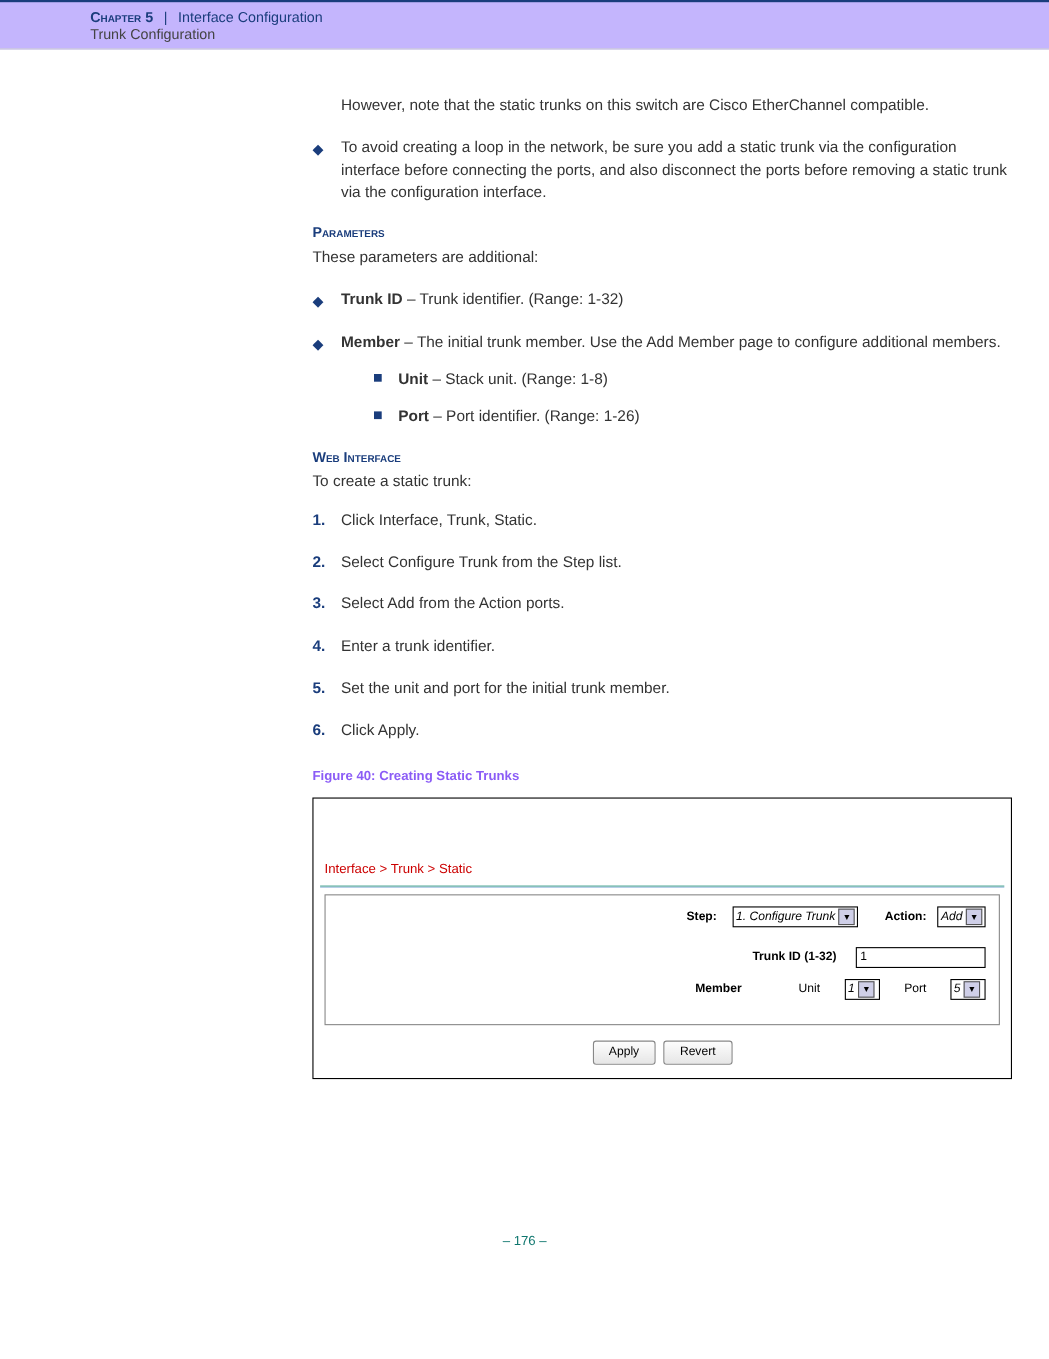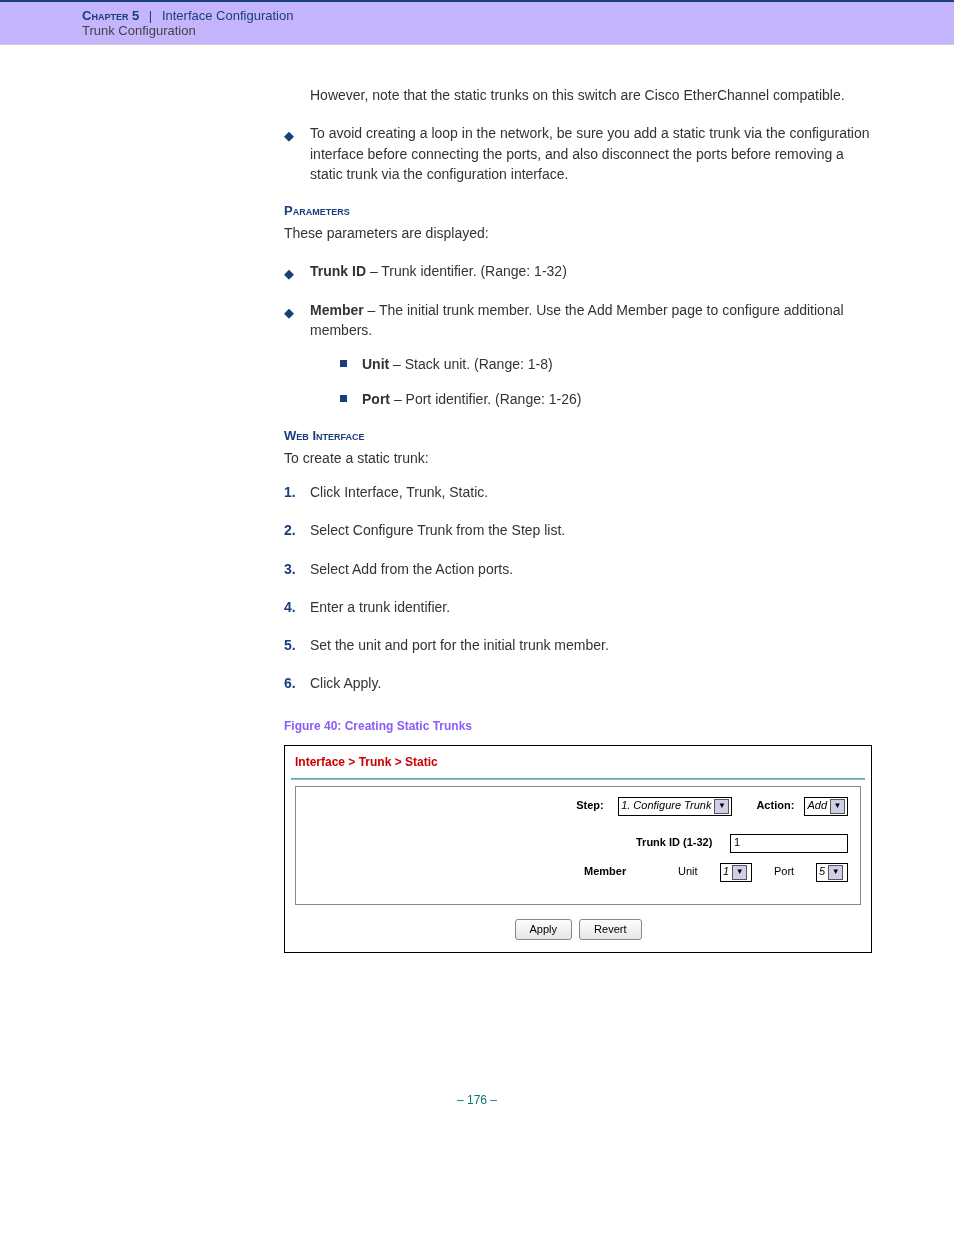--- a/index.html
+++ b/index.html
@@ -16,21 +16,21 @@
     border-top: 2px solid #1a3d7c;
     border-bottom: 1px solid #d0d0d8;
     padding: 6px 0 6px 82px;
     font-size: 13px;
   }
   .header-line1 { color: #1a3d7c; }
   .header-line1 .chapter { font-weight: bold; font-variant: small-caps; }
   .header-line1 .sep { margin: 0 6px; }
   .header-line2 { color: #444; }
   .content {
-    padding: 40px 82px 0 284px;
+    padding: 40px 34px 0 284px;
     line-height: 1.45;
   }
   .para { margin: 0 0 18px 0; }
   .bullet-block { position: relative; padding-left: 26px; margin-bottom: 18px; }
   .bullet-block .diamond {
     position: absolute;
     left: 0;
     top: 4px;
     font-size: 13px;
     color: #1a3d7c;
@@ -60,23 +60,24 @@
 
   .ui-frame {
     border: 1px solid #000;
     padding: 6px 6px 12px 6px;
     font-family: Arial, sans-serif;
     font-size: 11px;
     color: #000;
   }
   .ui-breadcrumb {
     color: #c00;
-    font-weight: bold;
+    font-weight: normal;
     font-size: 12px;
     padding: 2px 0 4px 4px;
+    margin-top: 48px;
   }
   .ui-hr {
     height: 1px;
     background: linear-gradient(#9bd, #9bd);
     border-top: 1px solid #5a9;
     margin: 2px 0 6px 0;
   }
   .ui-inner {
     border: 1px solid #888;
     padding: 10px 12px 12px 12px;
@@ -151,21 +152,21 @@
 <div class="content">
 
   <div class="para" style="padding-left:26px;">However, note that the static trunks on this switch are Cisco EtherChannel compatible.</div>
 
   <div class="bullet-block">
     <span class="diamond">◆</span>
     <span>To avoid creating a loop in the network, be sure you add a static trunk via the configuration interface before connecting the ports, and also disconnect the ports before removing a static trunk via the configuration interface.</span>
   </div>
 
   <div class="section-label">Parameters</div>
-  <div class="para">These parameters are displayed:</div>
+  <div class="para">These parameters are additional:</div>
 
   <div class="bullet-block">
     <span class="diamond">◆</span>
     <span class="bold">Trunk ID</span><span> – Trunk identifier. (Range: 1-32)</span>
   </div>
 
   <div class="bullet-block">
     <span class="diamond">◆</span>
     <span class="bold">Member</span><span> – The initial trunk member. Use the Add Member page to configure additional members.</span>
     <div class="inner-list">

